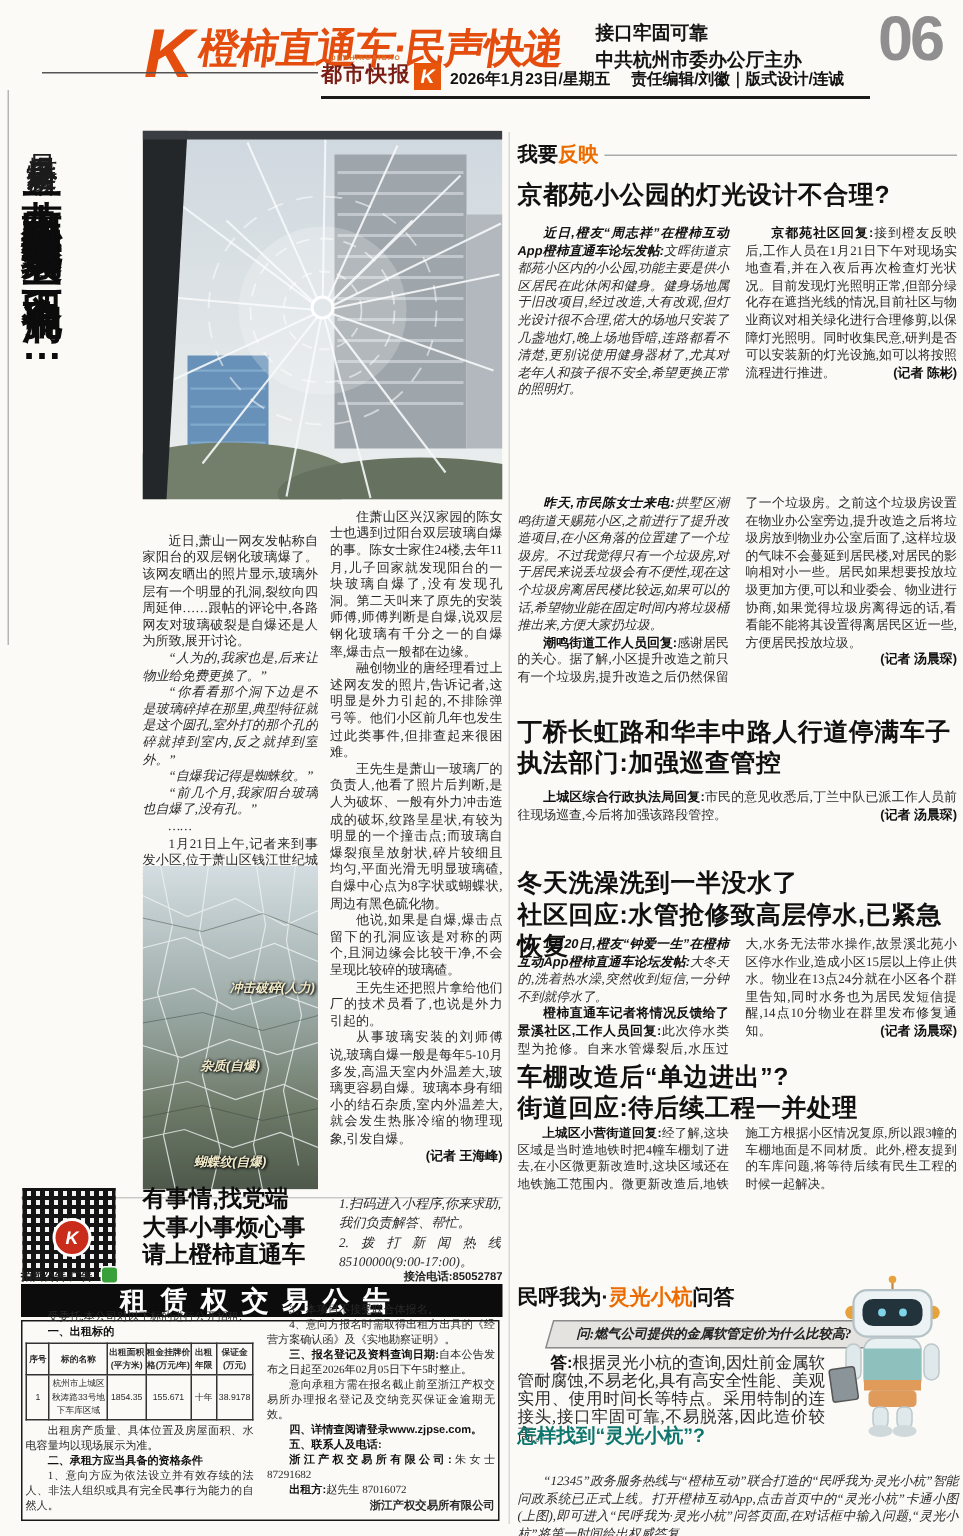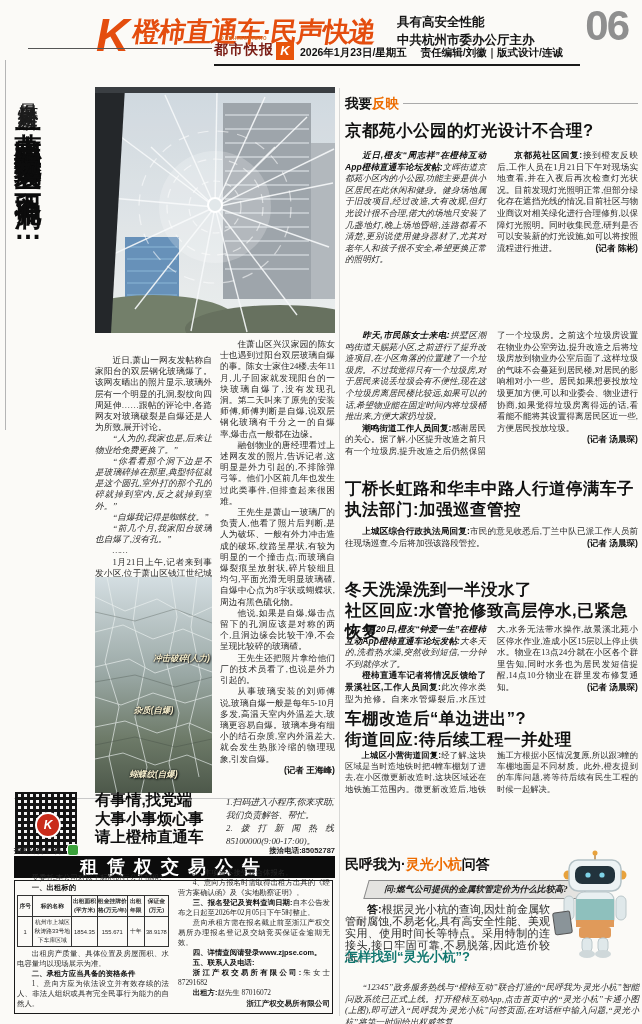--- a/index.html
+++ b/index.html
@@ -86,21 +86,21 @@
   .robot{left:552px;top:850px;width:86px;height:110px;}
 </style>
 </head>
 <body>
 
 <div id="page">
 
   <div class="abs brand-k">K</div>
   <div class="abs brand-txt">橙柿直通车·民声快递</div>
   <div class="abs platform">
-    <div>具有高安全性能</div>
+    <div>接口牢固可靠</div>
     <div>中共杭州市委办公厅主办</div>
   </div>
   <div class="abs pagenum">06</div>
   <div class="abs rule-left"></div>
   <div class="abs paper-blk">
     <span class="paper-tiny">DUSHIKUAIBAO</span>
     <span class="paper-name">都市快报</span>
   </div>
   <div class="abs k-badge">K</div>
   <div class="abs date-row">

